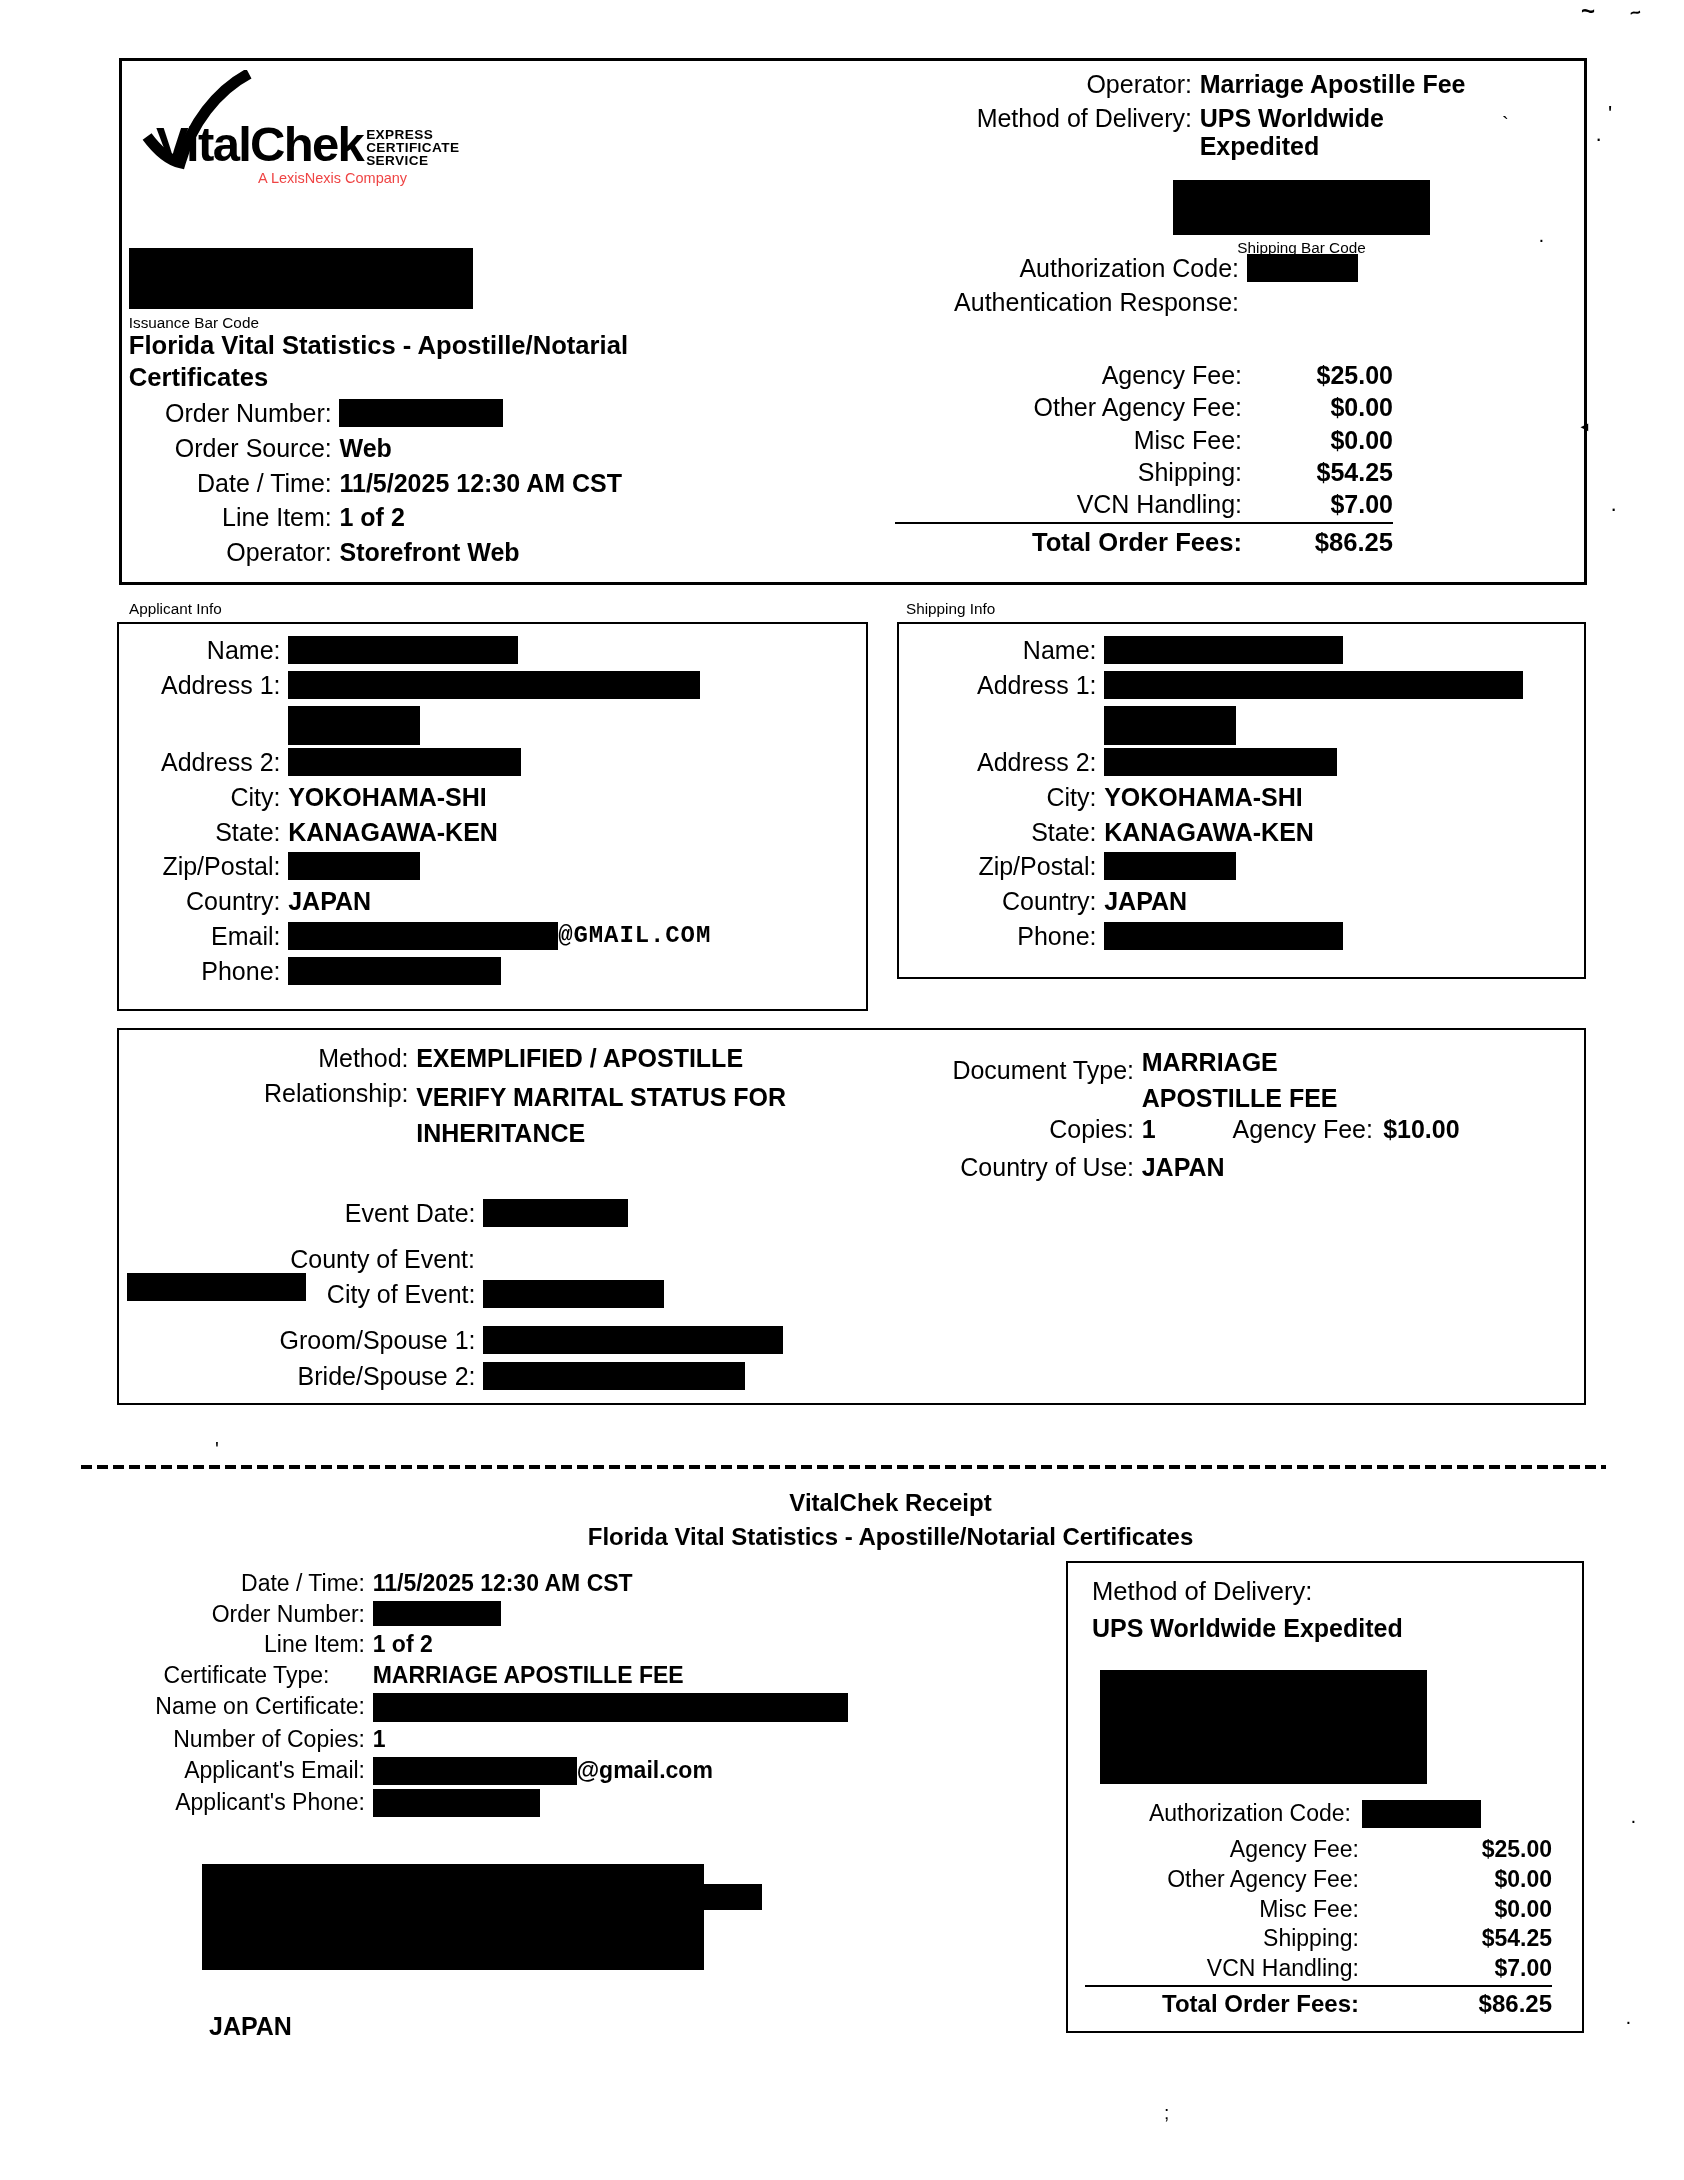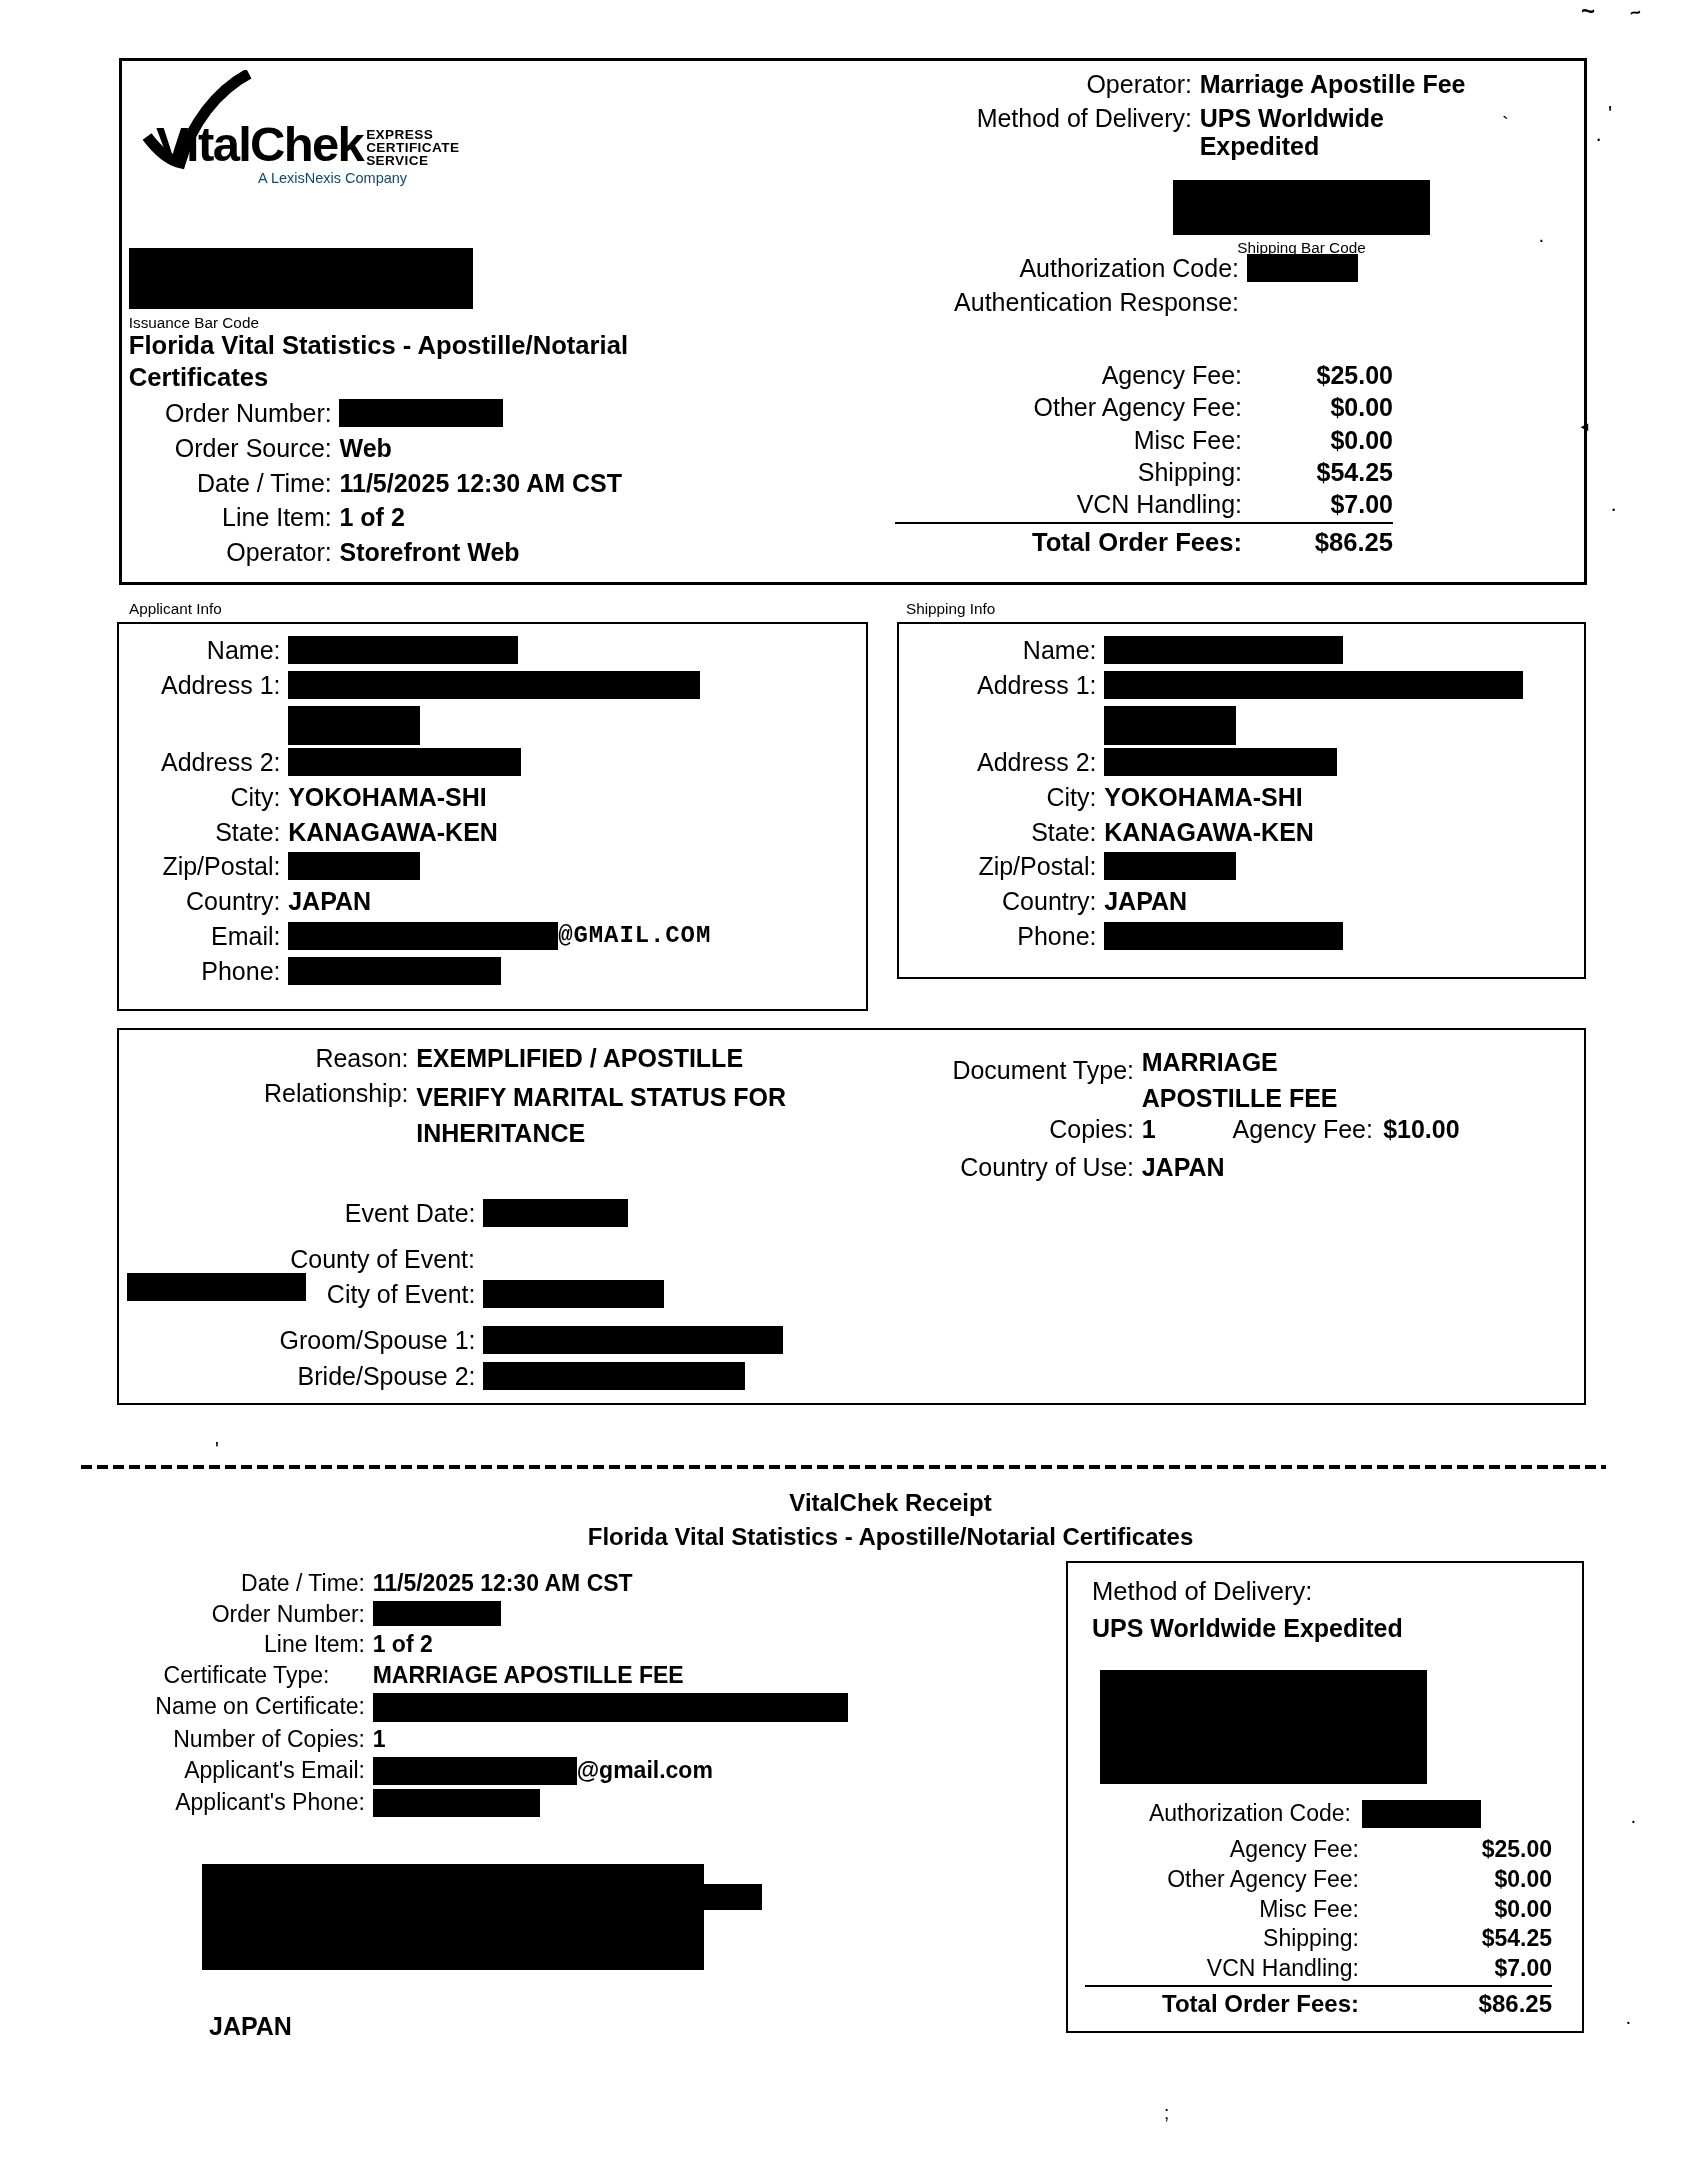--- a/index.html
+++ b/index.html
@@ -21,21 +21,21 @@
   .feerow .fv{width:151px;text-align:right;font-weight:bold;}
   .modfee{display:flex;margin-bottom:3.4px;}
   .modfee .fl{width:274px;text-align:right;flex:none;}
   .modfee .fv{flex:1;text-align:right;font-weight:bold;}
   .mono{font-family:"Liberation Mono","DejaVu Sans Mono",monospace;font-weight:bold;letter-spacing:0.9px;}
   .dashed{height:4.3px;background:repeating-linear-gradient(90deg,#000 0 11px,transparent 11px 16px);}
   .divider{border-top:2.6px solid #000;}
   .artifact{position:absolute;color:#000;}
   .logo-brand{font-size:49px;font-weight:bold;letter-spacing:-1.7px;line-height:51px;}
   .logo-tags{font-size:13.6px;font-weight:bold;line-height:12.8px;letter-spacing:0.4px;margin-left:3px;margin-top:10.2px;}
-  .logo-co{font-size:14.5px;margin-left:102px;margin-top:0;color:#0c4a6e;}
+  .logo-co{font-size:14.5px;margin-left:102px;margin-top:0;color:#ef4444;}
 </style>
 </head>
 <body>
 
 <div class="page">
 
   <div class="box4" style="left:119px;top:58px;width:1462px;height:521px;">
 
     <div class="abs" style="left:34px;top:58px;">
       <svg class="abs" style="left:-13.6px;top:-49px;" width="112" height="104" viewBox="0 0 132 122">
@@ -216,21 +216,21 @@
       <div class="frow">
         <span class="lbl" style="width:189px;">Phone:</span>
         <span class="redact" style="width:239px;height:28px;"></span>
       </div>
     </div>
   </div>
 
   <div class="box" style="left:117px;top:1028px;width:1465px;height:373px;">
 
     <div class="abs t29 frow" style="left:8.5px;top:13.6px;">
-      <span class="lbl" style="width:281px;">Reason:</span>
+      <span class="lbl" style="width:281px;">Method:</span>
       <span class="b">EXEMPLIFIED / APOSTILLE</span>
     </div>
     <div class="abs t29 frow" style="left:8.5px;top:49px;">
       <span class="lbl" style="width:281px;">Relationship:</span>
       <span class="b" style="width:409px;white-space:normal;line-height:36px;">VERIFY MARITAL STATUS FOR INHERITANCE</span>
     </div>
     <div class="abs t29 frow" style="left:8.5px;top:169px;">
       <span class="lbl" style="width:348px;">Event Date:</span>
       <span class="redact" style="width:145px;height:28px;"></span>
     </div>

